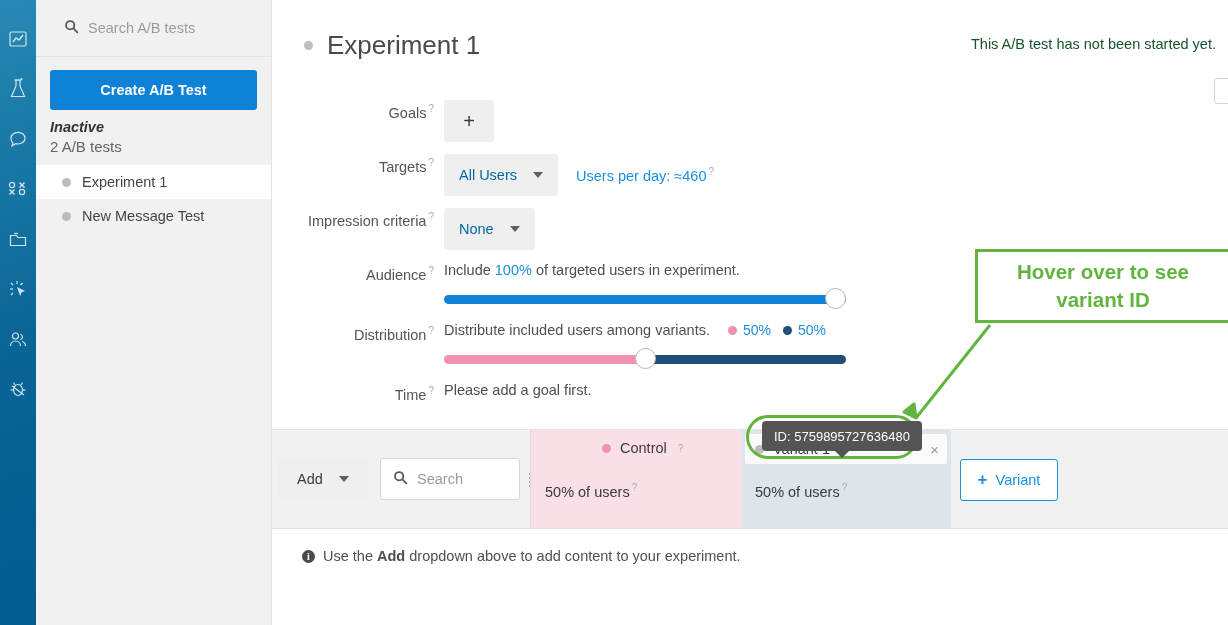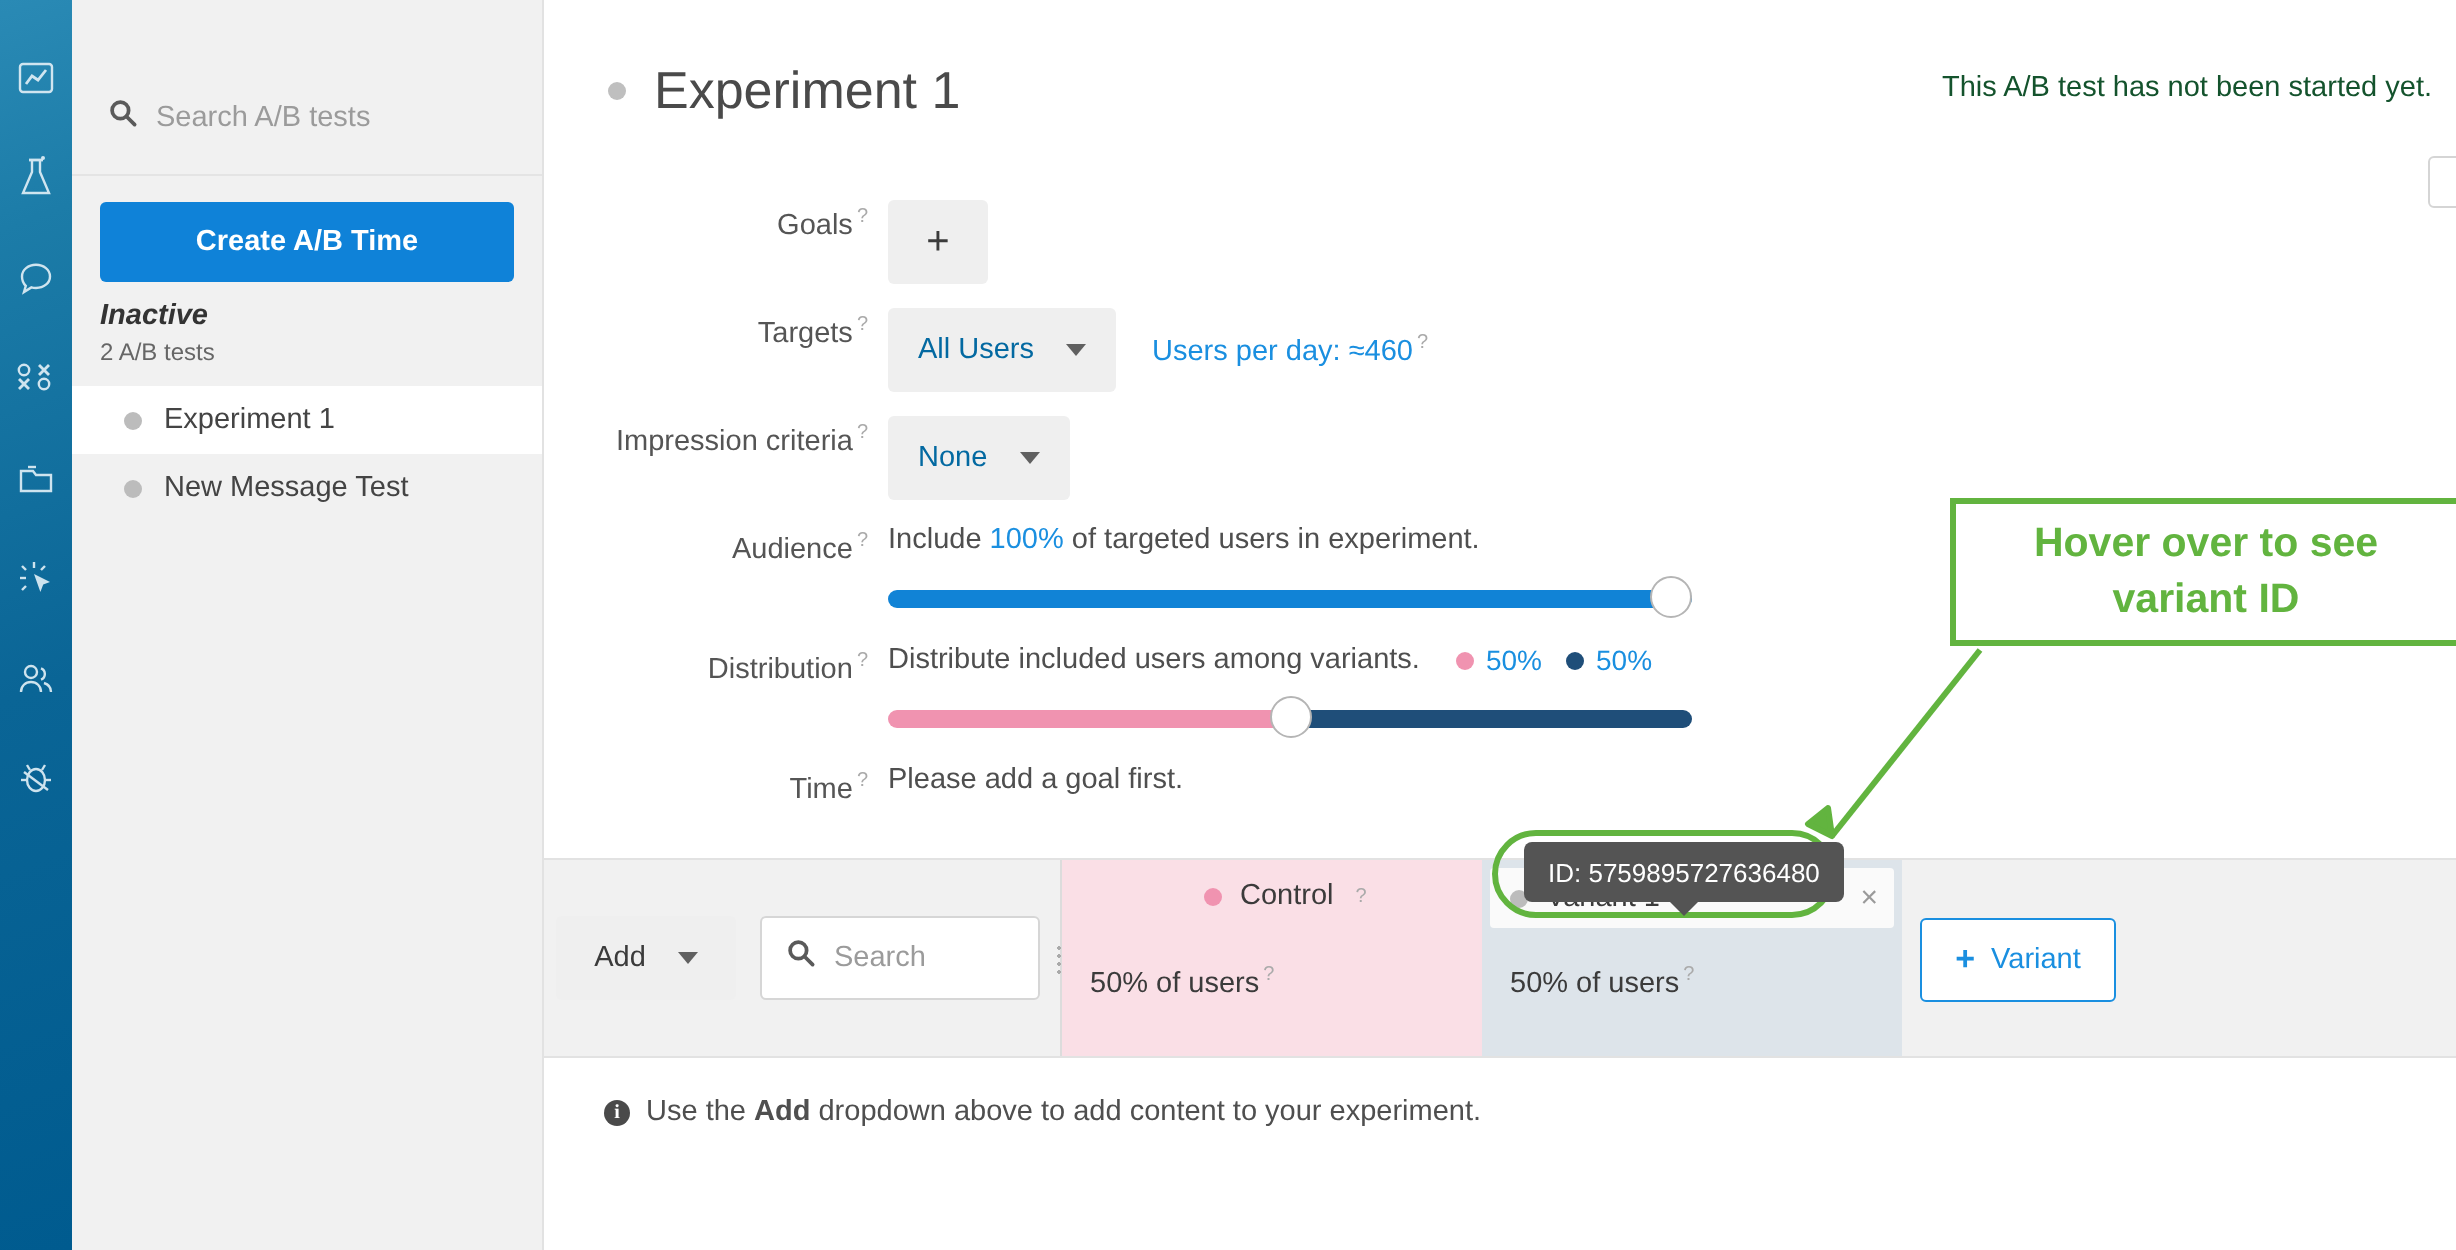--- a/index.html
+++ b/index.html
@@ -27,32 +27,32 @@
   }
   .rail-icon svg { display: block; }
 
   
   .sidebar {
     position: absolute; left: 36px; top: 0; width: 236px; height: 625px;
     background: #f1f1f1; border-right: 1px solid #e2e2e2;
   }
   .search-row {
     height: 57px; display: flex; align-items: center; gap: 9px;
-    padding: 0 18px; border-bottom: 1px solid #e4e4e4; margin-top: 31px;
+    padding: 0 28px; border-bottom: 1px solid #e4e4e4;
   }
   .search-row .ph { color: #9b9b9b; font-size: 14.5px; }
   .create-wrap { padding: 13px 14px 0 14px; }
   .create-btn {
     width: 100%; height: 40px; border: none; border-radius: 3px;
     background: #0f82d8; color: #fff; font-size: 14.5px; font-weight: 600;
     font-family: "Liberation Sans", sans-serif; cursor: pointer;
   }
   .group-head { padding: 9px 14px 10px 14px; }
   .group-title { font-size: 14.5px; font-weight: 700; color: #333; line-height: 17px; font-style: italic; }
-  .group-sub { font-size: 12px; color: #666; margin-top: 2px; }
+  .group-sub { font-size: 15px; color: #666; margin-top: 2px; }
   .list-item {
     height: 34px; display: flex; align-items: center; gap: 11px;
     padding-left: 26px; font-size: 14.5px; color: #444; cursor: pointer;
   }
   .list-item.selected { background: #ffffff; }
   .dot-grey {
     width: 9px; height: 9px; border-radius: 50%; background: #bcbcbc; flex: none;
   }
 
   
@@ -247,21 +247,21 @@
     <div class="search-row">
       <span>
         <svg width="15" height="15" viewBox="0 0 16 16" fill="none" stroke="#5a5a5a" stroke-width="2">
           <circle cx="6.6" cy="6.6" r="4.4"></circle>
             <line x1="10" y1="10" x2="14.2" y2="14.2" stroke-linecap="round"></line>
         </svg>
       </span>
       <span class="ph">Search A/B tests</span>
     </div>
     <div class="create-wrap">
-      <button class="create-btn">Create A/B Time</button>
+      <button class="create-btn">Create A/B Test</button>
     </div>
     <div class="group-head">
       <div class="group-title">Inactive</div>
       <div class="group-sub">2 A/B tests</div>
     </div>
     <div class="list-item selected">
       <span class="dot-grey"></span>
       <span>Experiment 1</span>
     </div>
     <div class="list-item">

